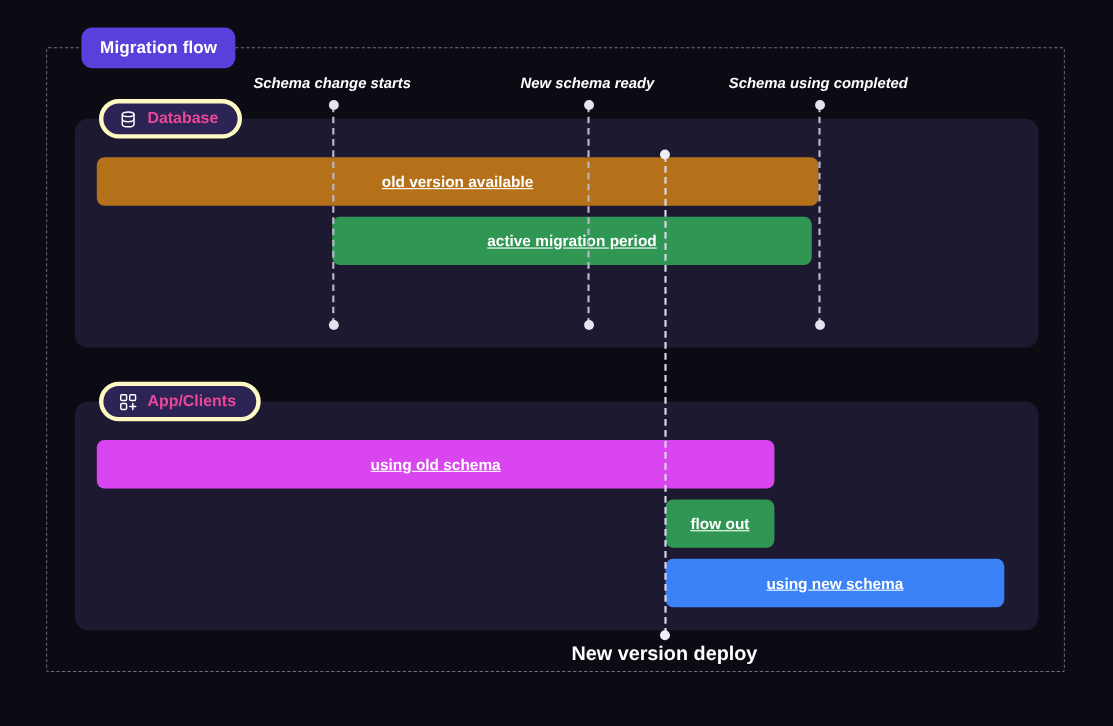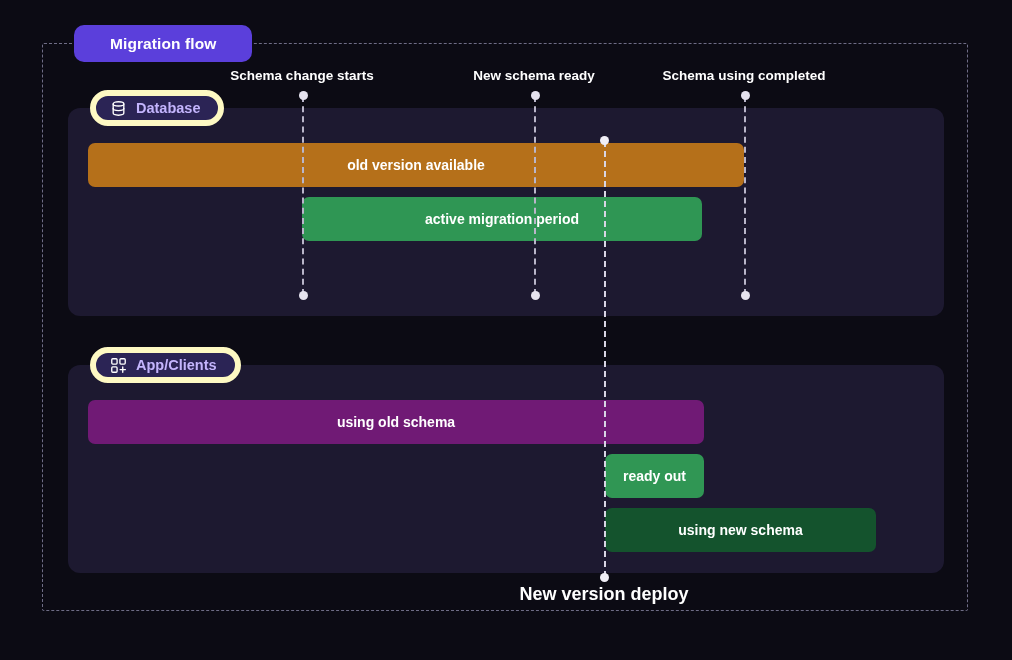--- a/index.html
+++ b/index.html
@@ -18,21 +18,21 @@
     width: 926px; height: 568px;
     border: 1.5px dashed #6f6d86;
     border-radius: 2px;
   }
 
   
   .title-pill {
     position: absolute;
     left: 74px; top: 25px;
     height: 37px;
-    padding: 0 36px;
+    padding: 0 17px;
     display: flex; align-items: center; justify-content: center;
     background: #5b3fdb;
     border-radius: 10px;
     color: #ffffff;
     font-size: 15.5px;
     font-weight: bold;
     letter-spacing: .1px;
     z-index: 30;
   }
 
@@ -45,23 +45,23 @@
   .lane-db   { left: 68px; top: 108px; width: 876px; height: 208px; }
   .lane-app  { left: 68px; top: 365px; width: 876px; height: 208px; }
 
   
   .lane-pill {
     position: absolute;
     height: 36px;
     padding: 0 18px 0 14px;
     display: flex; align-items: center; gap: 9px;
     background: #2b2455;
-    border: 6px solid #fef9c3;
+    border: 4px solid #fef9c3;
     border-radius: 18px;
-    color: #c4b5fd;
+    color: #ec4899;
     font-size: 14.5px;
     font-weight: bold;
     z-index: 25;
   }
   .lane-pill-db  { left: 90px; top: 90px; }
   .lane-pill-app { left: 90px; top: 347px; }
   .lane-pill svg { display: block; }
 
   
   .marker { position: absolute; z-index: 20; }
@@ -81,20 +81,21 @@
   .marker .dot-top { top: -5px; }
   .marker .dot-bot { bottom: -5px; }
   .marker .mlabel {
     position: absolute;
     top: -28px;
     transform: translateX(-50%);
     white-space: nowrap;
     color: #ffffff;
     font-size: 13.5px;
     font-weight: bold;
+    font-style: italic;
   }
 
   
   .deploy-marker { position: absolute; z-index: 22; }
   .deploy-marker .mline {
     position: absolute; left: 0; top: 0;
     width: 0; height: 100%;
     border-left: 2.5px dashed #d8d5e4;
   }
   .deploy-marker .dot-top, .deploy-marker .dot-bot {
@@ -121,20 +122,21 @@
     align-items: center;
     justify-content: center;
     border-radius: 7px;
     color: #ffffff;
     font-size: 14px;
     font-weight: bold;
     z-index: 10;
     padding: 0 10px;
     white-space: nowrap;
     overflow: hidden;
+    text-decoration: underline;
   }
 </style>
 </head>
 <body>
 
 <div id="root">
 
   <div class="outer-frame"></div>
 
   <div class="title-pill">
@@ -151,48 +153,48 @@
         <path d="M4.5 12c0 1.65 3.36 3 7.5 3s7.5-1.35 7.5-3"></path>
       </svg>
     </span>
     <span>Database</span>
   </div>
 
   <div class="bar" style="left:88px; top:143px; width:656px; height:44px; background:#b5701a;">
     <span>old version available</span>
   </div>
 
-  <div class="bar" style="left:302px; top:197px; width:400px; height:44px; background:#2f9654;">
+  <div class="bar" style="left:302px; top:197px; width:436px; height:44px; background:#2f9654;">
     <span>active migration period</span>
   </div>
 
 
   <div class="lane lane-app"></div>
 
   <div class="lane-pill lane-pill-app">
     <span>
       <svg width="17" height="17" viewBox="0 0 24 24" fill="none" stroke="#ffffff" stroke-width="1.9" stroke-linecap="round" stroke-linejoin="round">
         <rect x="2.5" y="2.5" width="7.5" height="7.5" rx="1.4"></rect>
         <rect x="14" y="2.5" width="7.5" height="7.5" rx="1.4"></rect>
         <rect x="2.5" y="14" width="7.5" height="7.5" rx="1.4"></rect>
         <path d="M18 14v7.5M14.25 17.75h7.5"></path>
       </svg>
     </span>
     <span>App/Clients</span>
   </div>
 
-  <div class="bar" style="left:88px; top:400px; width:616px; height:44px; background:#701a75;">
+  <div class="bar" style="left:88px; top:400px; width:616px; height:44px; background:#d946ef;">
     <span>using old schema</span>
   </div>
 
   <div class="bar" style="left:605px; top:454px; width:99px; height:44px; background:#309654;">
-    <span>ready out</span>
-  </div>
-
-  <div class="bar" style="left:605px; top:508px; width:271px; height:44px; background:#14532d;">
+    <span>flow out</span>
+  </div>
+
+  <div class="bar" style="left:605px; top:508px; width:308px; height:44px; background:#3b82f6;">
     <span>using new schema</span>
   </div>
 
   <div class="marker" style="left:302px; top:96px; height:199px;">
     <div class="mline"></div>
     <div class="dot-top"></div>
     <div class="dot-bot"></div>
     <div class="mlabel">Schema change starts</div>
   </div>
 

